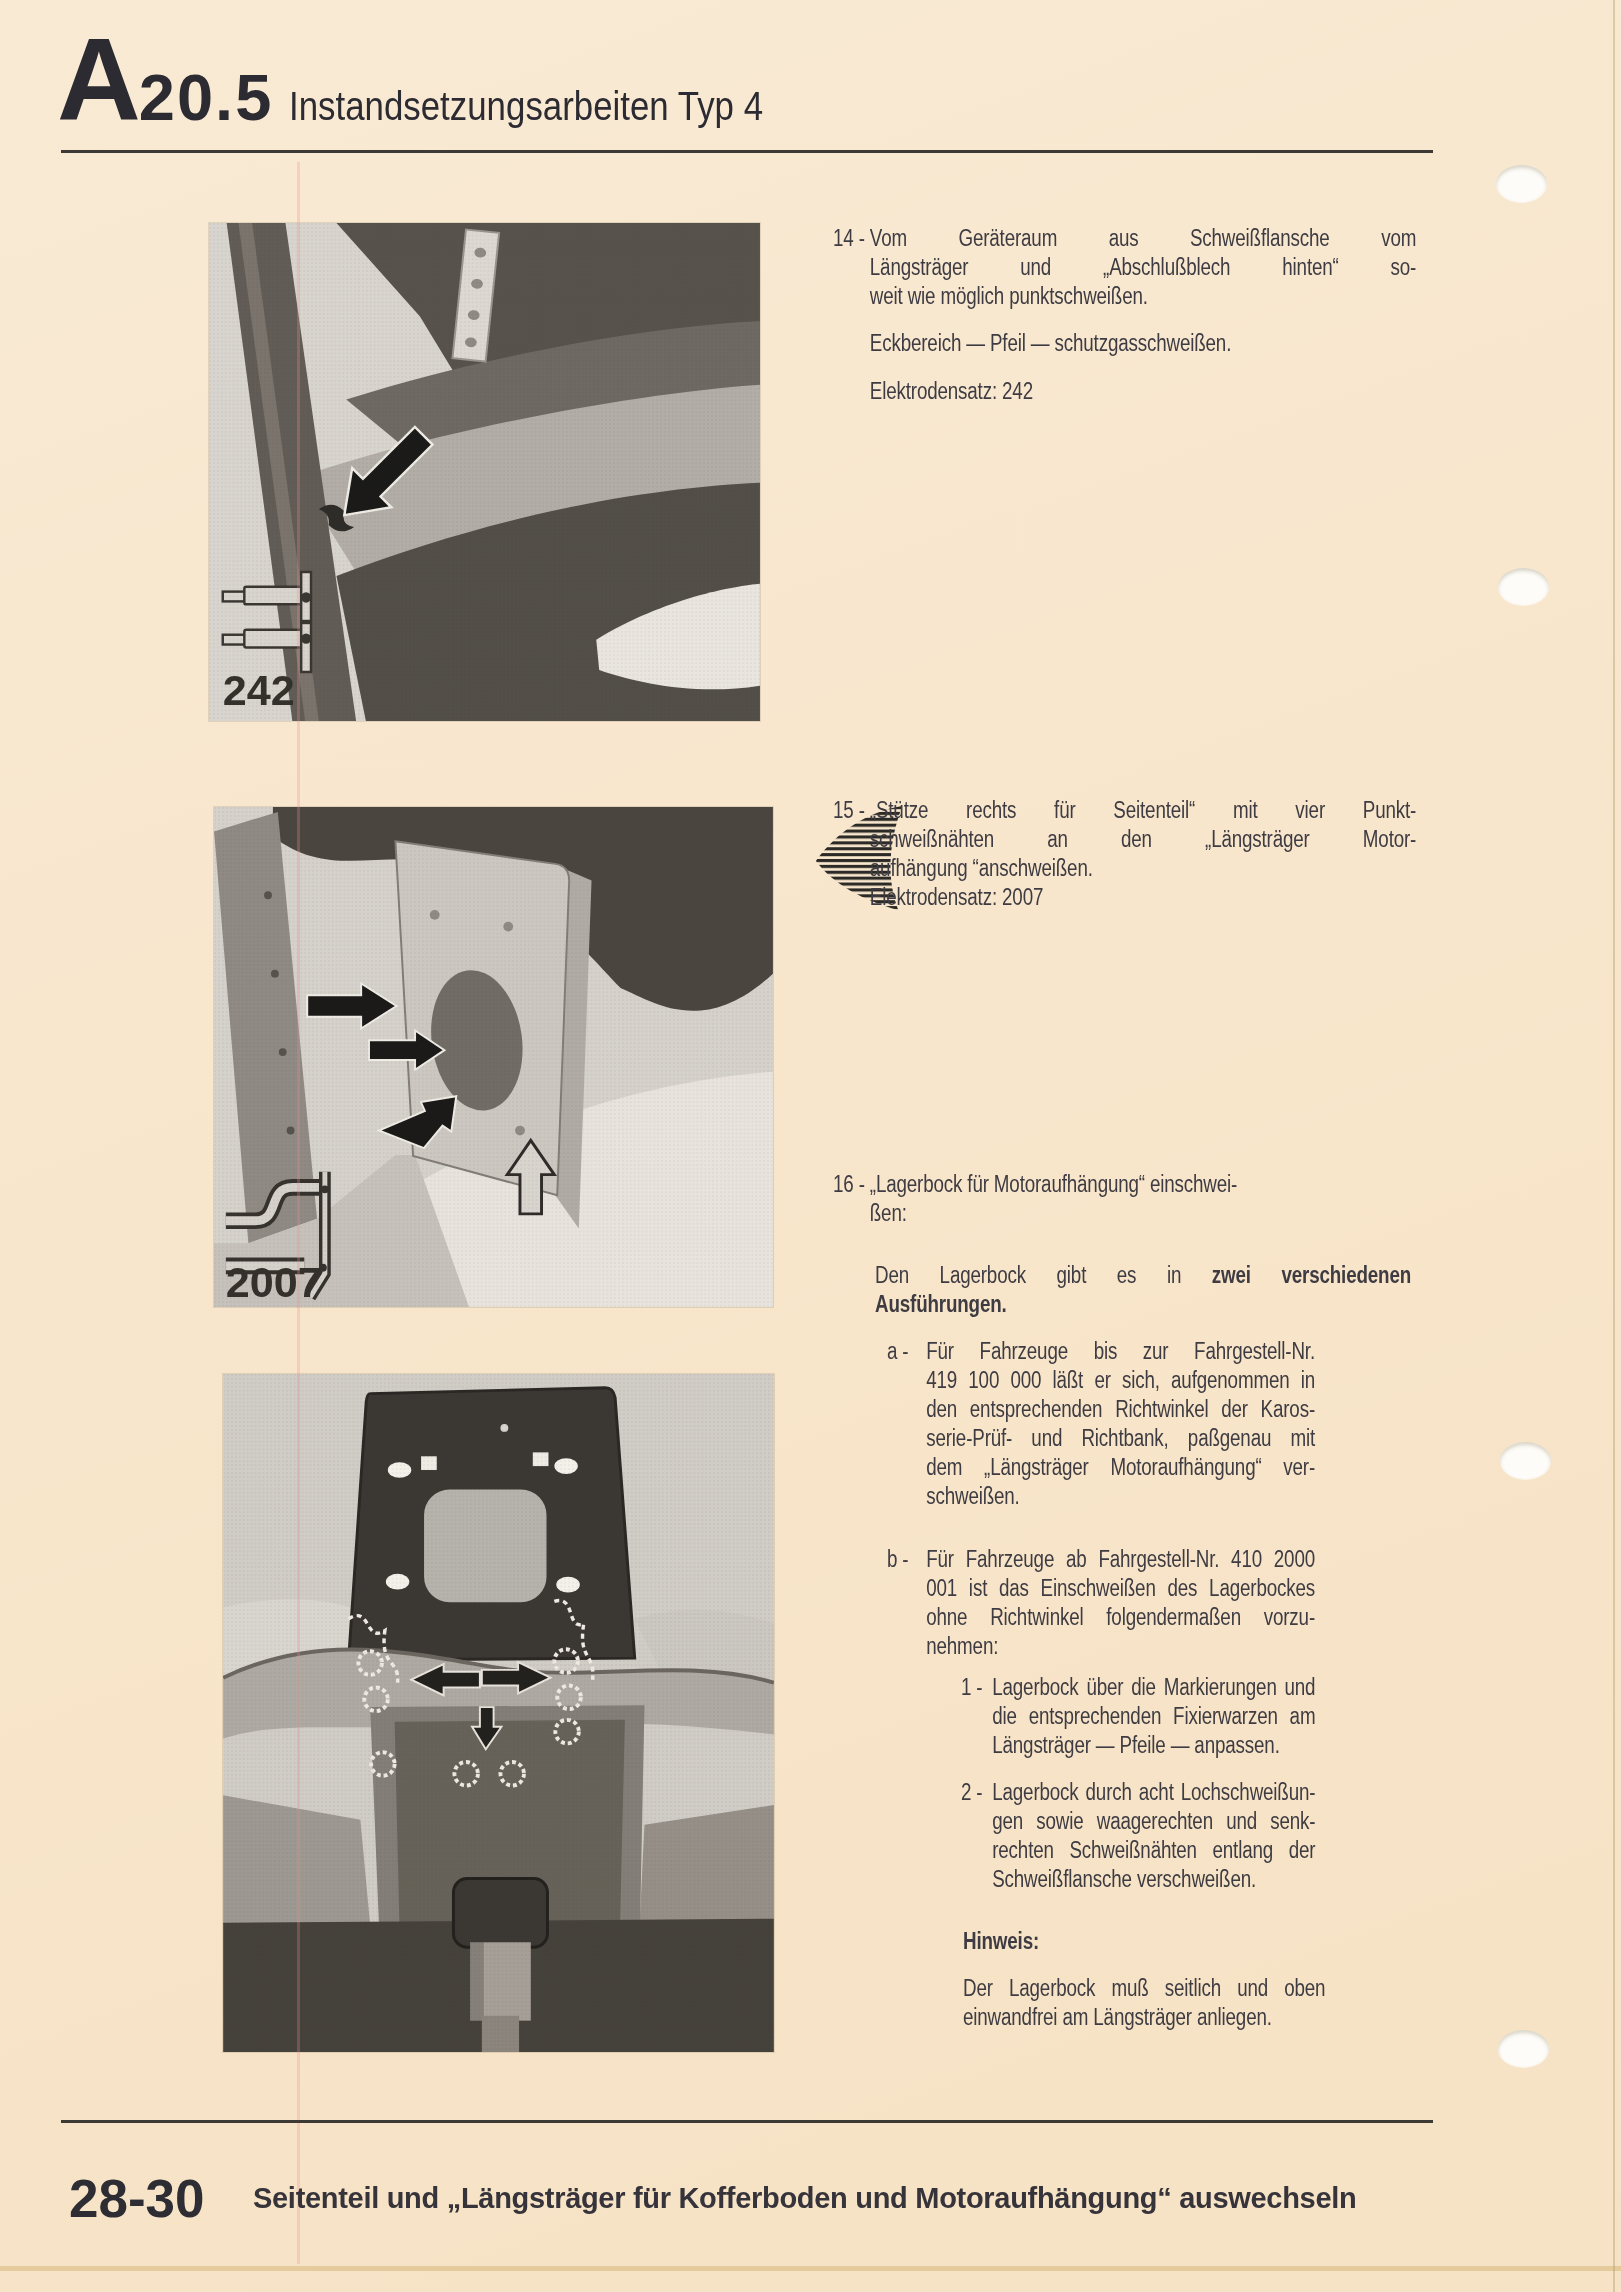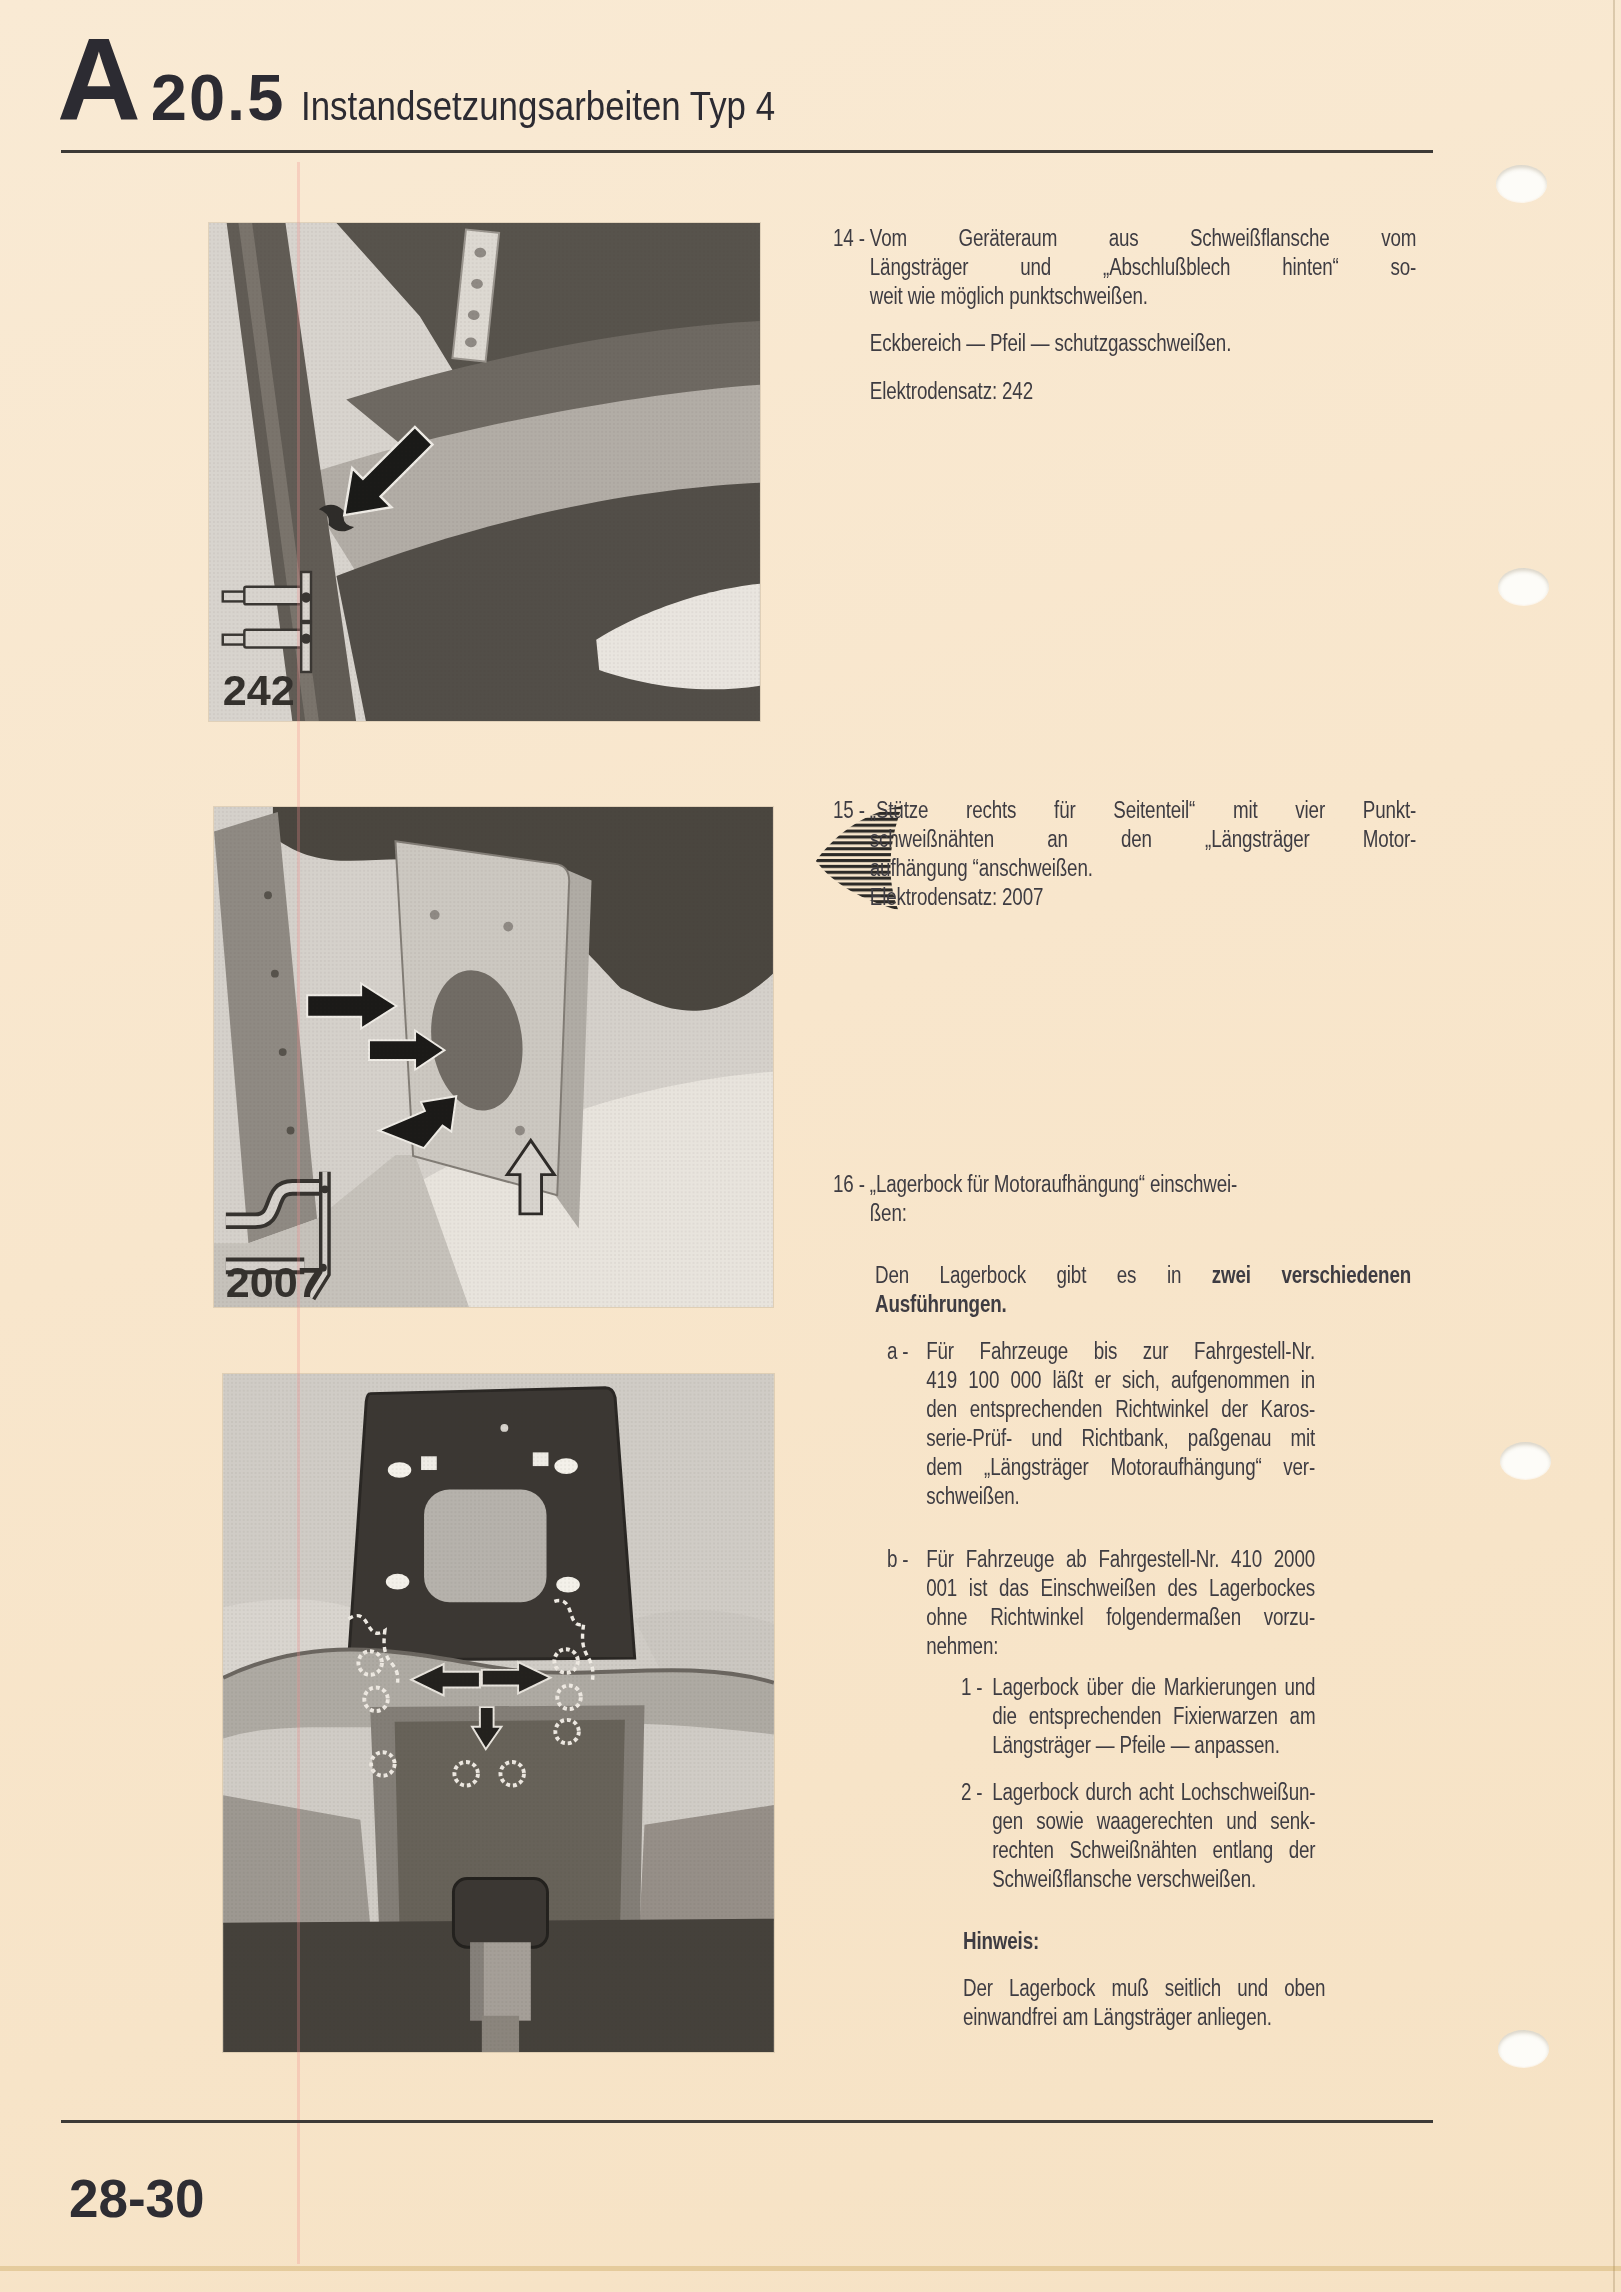--- a/index.html
+++ b/index.html
@@ -3,21 +3,21 @@
 <meta charset="utf-8">
 <style>
   html,body{margin:0;padding:0;background:#888;}
   .page{position:relative;width:1621px;height:2293px;overflow:hidden;
         background:linear-gradient(160deg,#f9ead4 0%,#f8e6cc 45%,#f6e2c4 100%);
         font-family:"Liberation Sans",sans-serif;color:#3e3c42;}
   .rule{position:absolute;left:61px;width:1372px;height:2.9px;background:#3d3a36;}
   
   .hdr{position:absolute;left:57px;top:25.5px;display:flex;align-items:baseline;color:#2c2b32;}
   .hdr .a{font-size:116px;font-weight:700;line-height:108px;letter-spacing:-2px;}
-  .hdr .num{font-size:65px;font-weight:700;letter-spacing:2px;margin-left:12px;}
+  .hdr .num{font-size:65px;font-weight:700;letter-spacing:2px;}
   .hdr .ttl{font-size:41px;font-weight:400;margin-left:15.7px;letter-spacing:0;
             transform:scaleX(.85);transform-origin:0 100%;white-space:nowrap;}
   
   .tb{position:absolute;font-size:23.5px;line-height:29px;letter-spacing:-0.2px;
       transform:scaleX(.8);transform-origin:0 0;}
   .tb .label{position:absolute;left:0;top:0;}
   .jline{text-align:justify;text-align-last:justify;}
   .jline.nat{text-align:left;text-align-last:left;}
   .b{font-weight:700;}
   .gap18{margin-top:17.6px;}.gap20{margin-top:19.6px;}
@@ -276,20 +276,21 @@
 
   <div class="tb" style="left:963px;top:1974px;width:453px">
     <div>
         <div class="jline">Der Lagerbock muß seitlich und oben</div>
         <div class="jline nat">einwandfrei am Längsträger anliegen.</div>
       </div>
   </div>
 
   <div class="rule" style="top:2120px"></div>
   <div class="ftr-page">28-30</div>
+  <div class="ftr-title">Seitenteil und „Längsträger für Kofferboden und Motoraufhängung“ auswechseln</div>
 
   <div class="punch" style="left:1496px;top:165px"></div>
   <div class="punch" style="left:1498px;top:568px"></div>
   <div class="punch" style="left:1500px;top:1442px"></div>
   <div class="punch" style="left:1498px;top:2030px"></div>
 
   <div class="edge-r"></div>
   <div class="edge-b"></div>
 </div>
 

